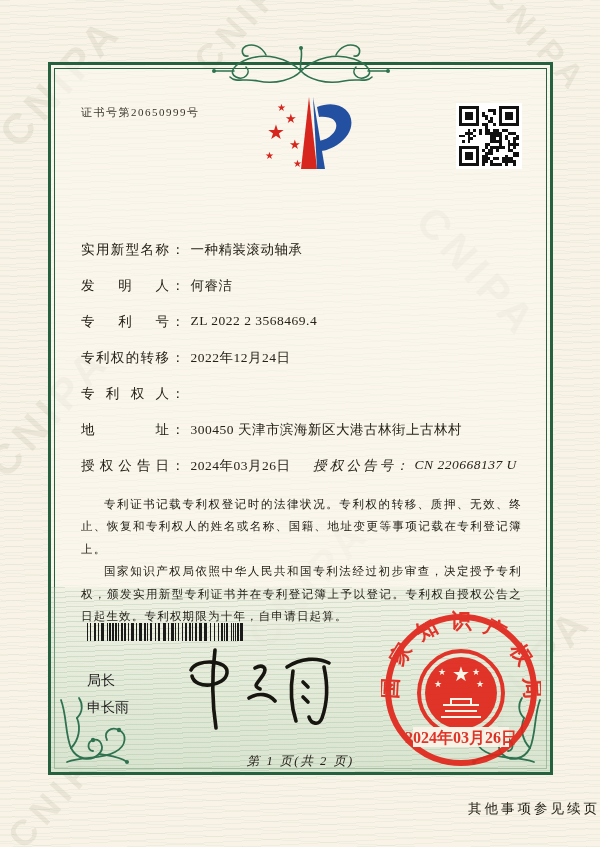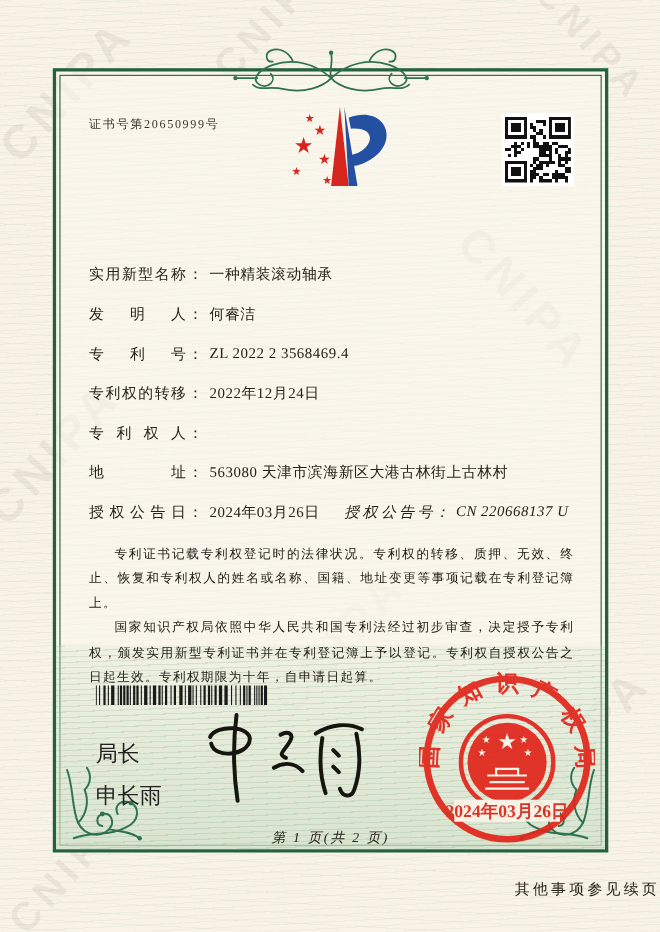--- a/index.html
+++ b/index.html
@@ -80,21 +80,21 @@
     font-size:11.5px; line-height:1.95; color:#1f1c15; letter-spacing:1.2px;
     text-align:justify;
   }
   .paras p { text-indent:2em; }
 
   .barcode { position:absolute; left:36px; top:558px; width:156px; height:18px; z-index:4; }
 
   .signer {
     position:absolute; left:36px; top:602px; z-index:4;
     font-family:"Liberation Sans","DejaVu Sans",sans-serif;
-    font-size:20px; color:#222; line-height:1.9;
+    font-size:14px; color:#222; line-height:1.9;
   }
   .signature { position:absolute; left:118px; top:575px; z-index:4; }
 
   .seal { position:absolute; left:330px; top:544px; z-index:5; opacity:0.92; }
 
   .page-info {
     position:absolute; left:0; right:0; top:688px; text-align:center;
     font-size:12.5px; color:#26221a; letter-spacing:2px; z-index:4;font-style:italic;
   }
   .continuation {
@@ -425,21 +425,21 @@
         <span class="f-colon">：</span>
       <span class="f-value">2022年12月24日</span>
     </div>
     <div class="frow">
       <span class="f-label">专利权人</span>
         <span class="f-colon">：</span>
     </div>
     <div class="frow">
       <span class="f-label">地址</span>
         <span class="f-colon">：</span>
-      <span class="f-value">563080 天津市滨海新区大港古林街上古林村</span>
+      <span class="f-value">300450 天津市滨海新区大港古林街上古林村</span>
     </div>
     <div class="frow">
       <span class="grant-cell1">
         <span class="f-label">授权公告日</span>
           <span class="f-colon">：</span>
         <span class="f-value">2024年03月26日</span>
       </span>
       <span class="grant-cell2">
         <span class="f-label">授权公告号</span>
           <span class="f-colon">：</span>

